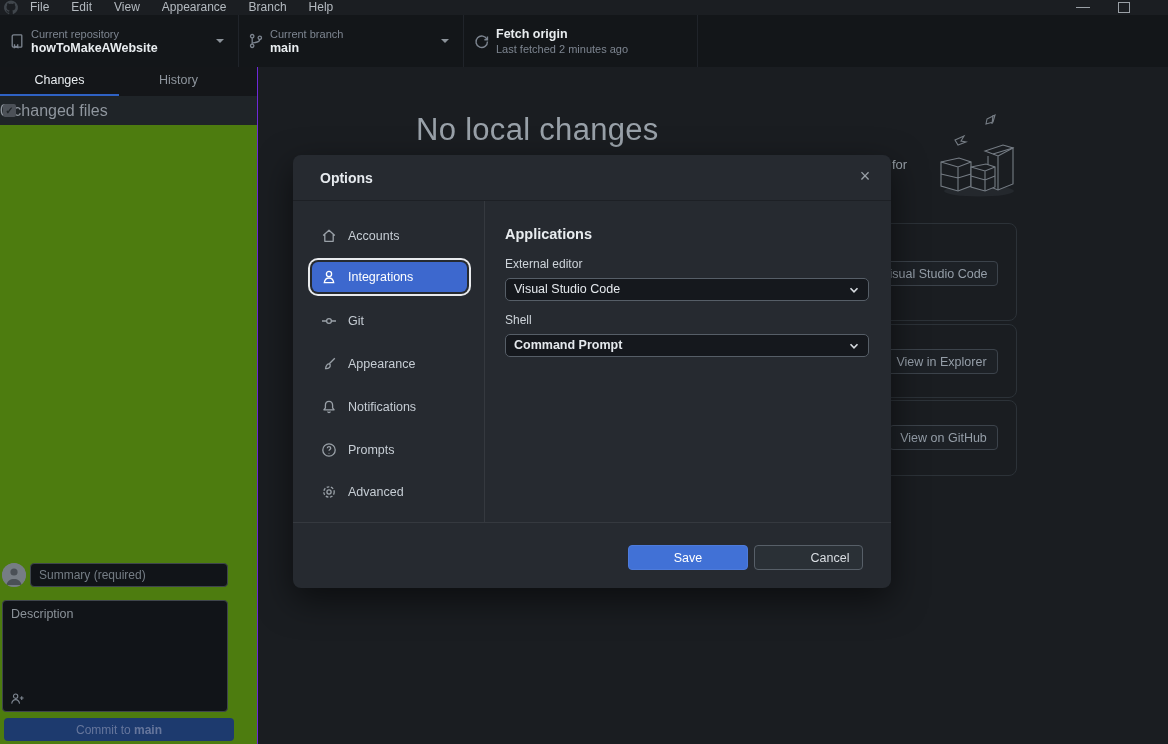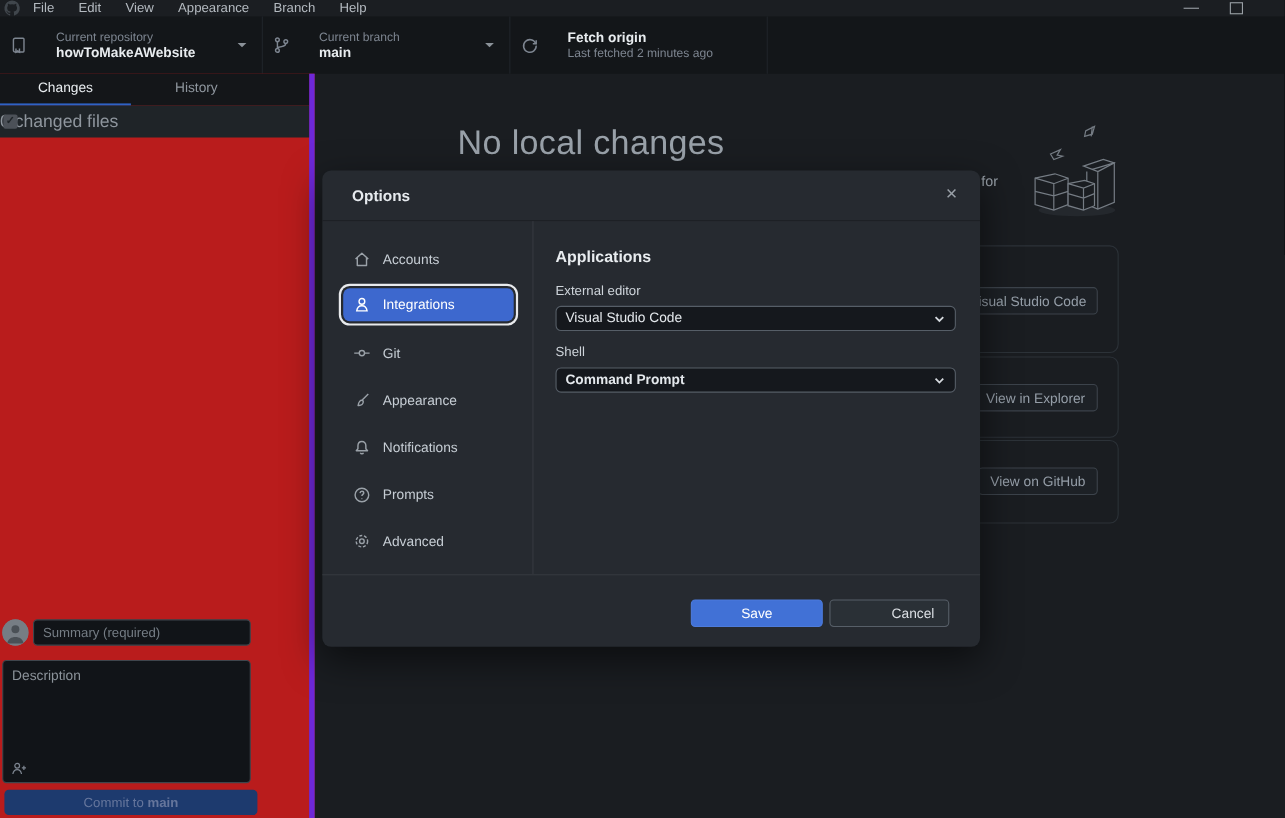--- a/index.html
+++ b/index.html
@@ -13,33 +13,33 @@
   .logo{width:16px;height:15px;margin-left:3px;position:relative;}
   .logo svg{display:block;}
   .menu-item{padding:0 11px;line-height:15px;cursor:default;}
   .win-controls{position:absolute;right:0;top:0;height:15px;}
   .win-min{position:absolute;left:-92px;top:7px;width:14px;height:1px;background:#9aa0a6;}
   .win-max{position:absolute;left:-50px;top:2px;width:12px;height:11px;border:1px solid #9aa0a6;}
 
   
   .toolbar{position:absolute;left:0;top:15px;width:1168px;height:52px;background:#131619;display:flex;}
   .tb-section{height:52px;display:flex;align-items:center;padding-left:9px;position:relative;}
-  .tb-section .txt{margin-left:26px;}
+  .tb-section .txt{margin-left:6px;}
   .tb-label{font-size:11px;color:#7d8590;line-height:14px;}
   .tb-value{font-size:12.5px;color:#e8ecef;font-weight:bold;line-height:15px;}
   .tb-caret{position:absolute;right:14px;top:24px;width:0;height:0;
             border-left:4px solid transparent;border-right:4px solid transparent;border-top:4px solid #8b9299;}
   .tb-div{width:1px;height:52px;background:#20242a;}
   .sec-repo{width:238px;}
   .sec-branch{width:224px;}
   .sec-fetch{width:233px;}
   .tb-icon{color:#7d8590;display:flex;}
 
   
-  .sidebar{position:absolute;left:0;top:67px;width:286px;height:677px;background:#b91c1c;border-right:5px solid #6d28d9;}
+  .sidebar{position:absolute;left:0;top:67px;width:258px;height:677px;background:#4d7c0f;border-right:1px solid #6d28d9;}
   .tabs{display:flex;height:29px;background:#141619;}
   .tab{width:119px;text-align:center;line-height:27px;font-size:12.5px;color:#8f969e;position:relative;cursor:pointer;}
   .tab.active{color:#e8ecef;}
   .tab.active::after{content:"";position:absolute;left:0;right:0;bottom:0;height:2px;background:#2f62c4;}
   .files-row{height:29px;background:#1f2428;display:flex;align-items:center;position:relative;}
   .checkbox{position:absolute;left:3px;top:8px;width:13px;height:13px;background:#4c5158;border-radius:2px;
             color:#1f2428;font-size:10px;line-height:13px;text-align:center;font-weight:bold;}
   .files-label{width:100%;text-align:left;font-size:16px;color:#8f969e;}
   .summary-row{position:absolute;left:0;top:496px;width:238px;height:26px;}
   .avatar{position:absolute;left:2px;top:0;width:24px;height:24px;border-radius:50%;background:#767d84;overflow:hidden;}

